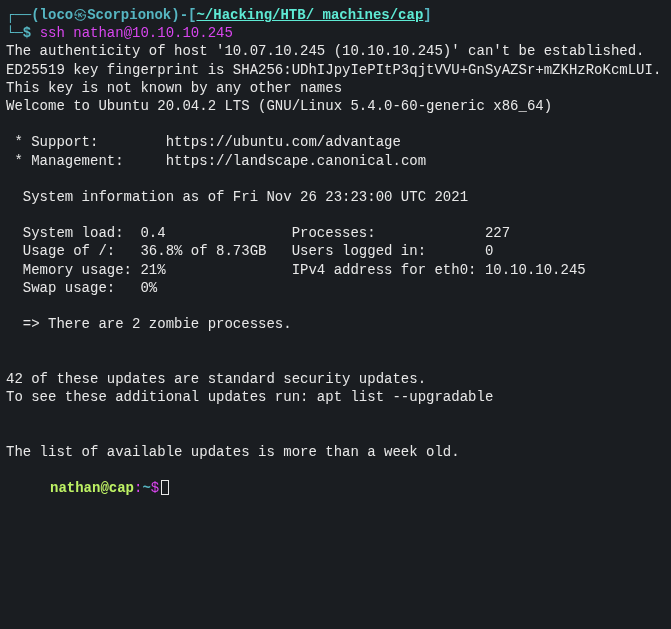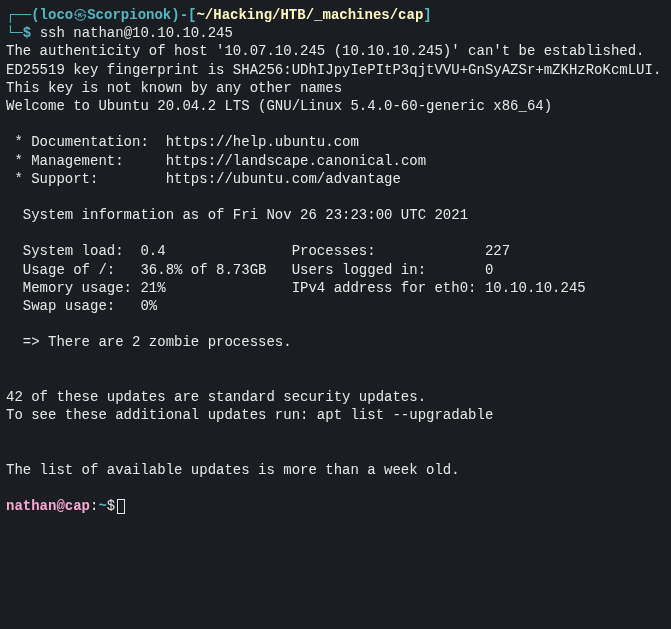--- a/index.html
+++ b/index.html
@@ -13,23 +13,23 @@
       font-family: 'Consolas', 'Monaco', 'Courier New', monospace;
       font-size: 14px;
       line-height: 1.3;
       padding: 6px;
       width: 671px;
       height: 629px;
       overflow: hidden;
     }
     .cyan { color: #56b6c2; }
     .cyan-bold { color: #56b6c2; font-weight: bold; }
-    .white { color: #e5e5e5; }
-    .white-bold { color: #fef9c3; font-weight: bold; }
-    .lime { color: #f9a8d4; font-weight: bold; }
+    .white { color: #d946ef; }
+    .white-bold { color: #5eead4; font-weight: bold; text-decoration: underline; }
+    .lime { color: #bef264; font-weight: bold; margin-left: 44px; }
     .line { white-space: pre; }
     .bullet-line { white-space: pre; }
     .prompt-line { display: flex; align-items: center; }
     .cursor {
       display: inline-block;
       width: 8px;
       height: 15px;
       border: 1px solid #e8e8e8;
       margin-left: 2px;
     }
@@ -43,23 +43,22 @@
 
   <div class="line"><span class="cyan-bold">└─</span><span class="cyan-bold">$ </span><span class="white">ssh nathan@10.10.10.245</span></div>
 
   <div class="line">The authenticity of host '10.07.10.245 (10.10.10.245)' can't be established.</div>
   <div class="line">ED25519 key fingerprint is SHA256:UDhIJpyIePItP3qjtVVU+GnSyAZSr+mZKHzRoKcmLUI.</div>
   <div class="line">This key is not known by any other names</div>
   <div class="line">Welcome to Ubuntu 20.04.2 LTS (GNU/Linux 5.4.0-60-generic x86_64)</div>
 
   <div class="line">&nbsp;</div>
 
-  <div class="bullet-line"><span> * Documentation:  </span><span class="link">https://help.ubuntu.com</span></div>
+  <div class="bullet-line"><span> * Support:        </span><span class="link">https://ubuntu.com/advantage</span></div>
   <div class="bullet-line"><span> * Management:     </span><span class="link">https://landscape.canonical.com</span></div>
-  <div class="bullet-line"><span> * Support:        </span><span class="link">https://ubuntu.com/advantage</span></div>
 
   <div class="line">&nbsp;</div>
 
   <div class="line">  System information as of Fri Nov 26 23:23:00 UTC 2021</div>
 
   <div class="line">&nbsp;</div>
 
   <div class="line">  System load:  0.4               Processes:             227</div>
   <div class="line">  Usage of /:   36.8% of 8.73GB   Users logged in:       0</div>
   <div class="line">  Memory usage: 21%               IPv4 address for eth0: 10.10.10.245</div>

